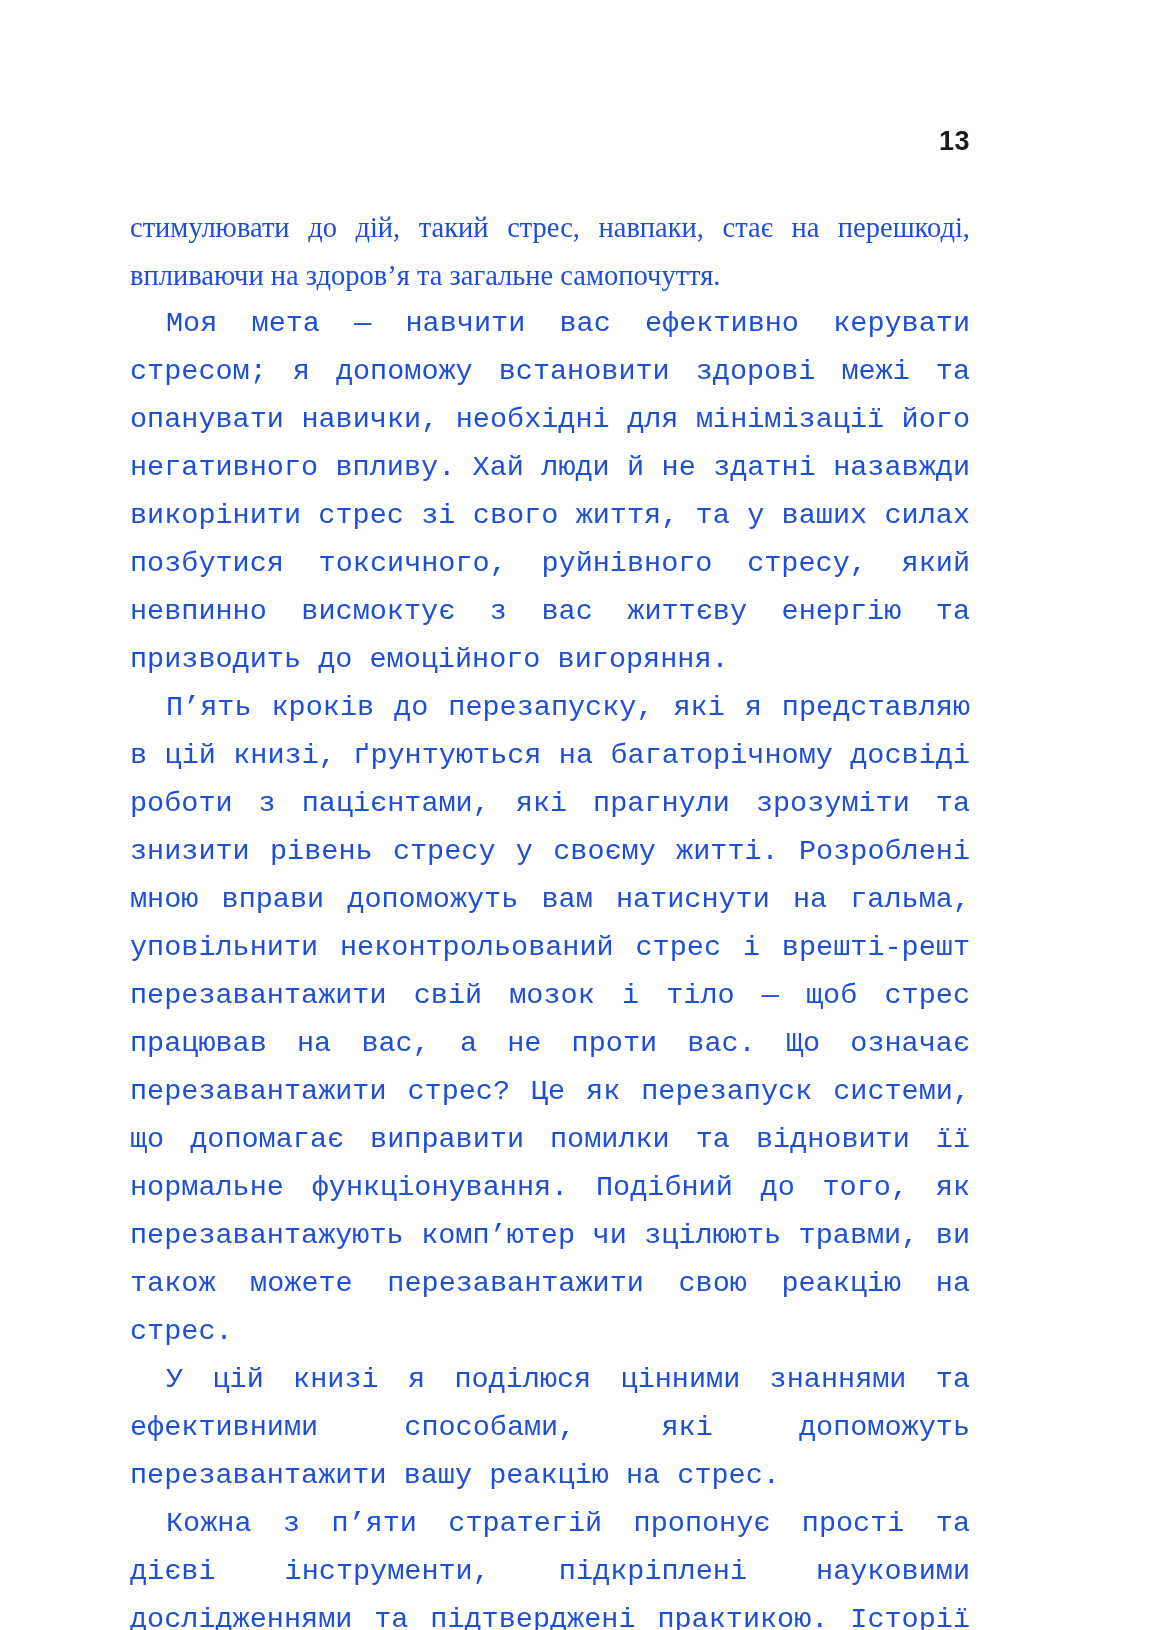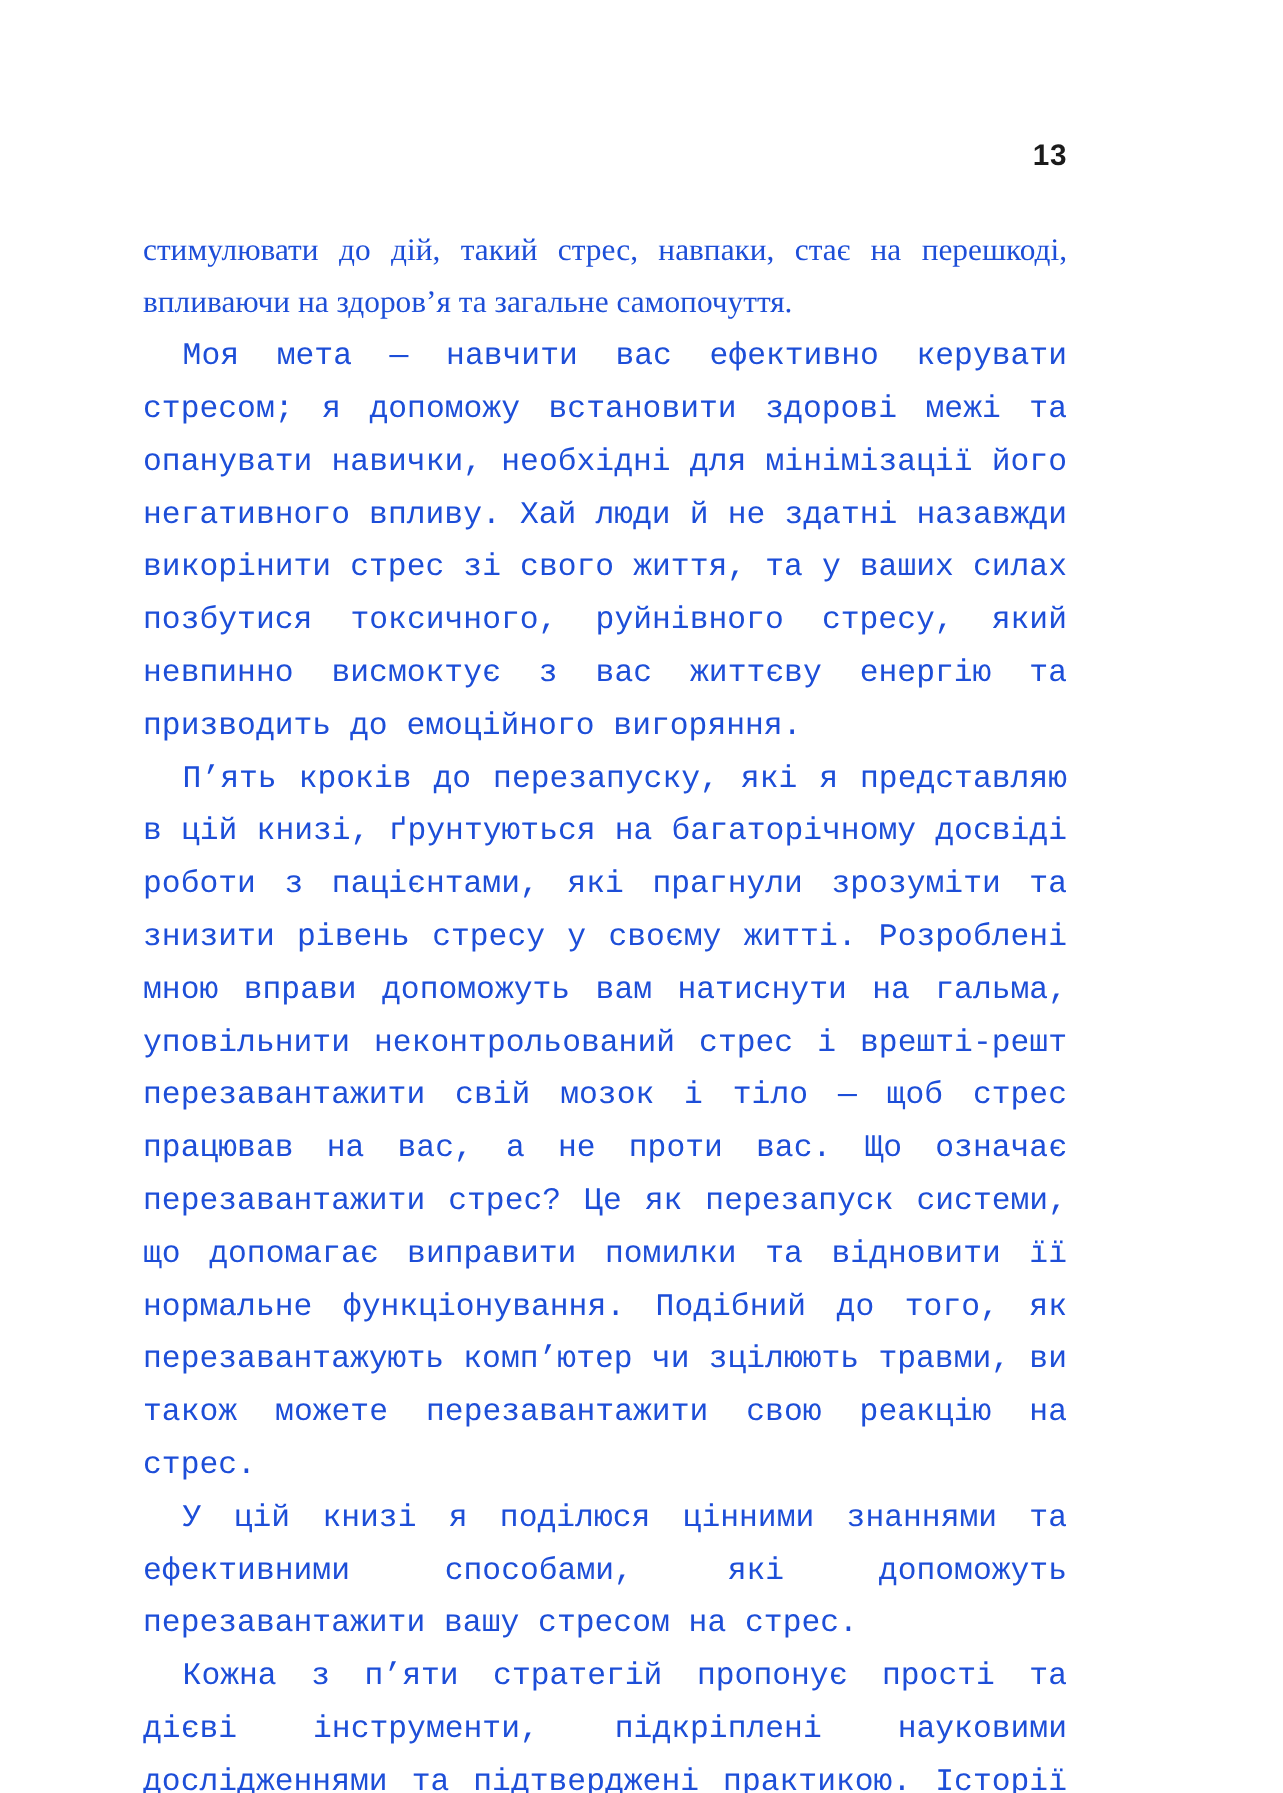--- a/index.html
+++ b/index.html
@@ -79,19 +79,19 @@
   <div class="folio" style="color: rgb(27, 27, 27);">13</div>
 
   <div class="textblock" style="color: #1d4ed8; margin-top: 12px;">
 
     <p class="noafter">стимулювати до дій, такий стрес, навпаки, стає на перешкоді, впливаючи на здоров’я та загальне самопочуття.</p>
 
     <p class="indented noafter">Моя мета — навчити вас ефективно керувати стресом; я допоможу встановити здорові межі та опанувати навички, необхідні для мінімізації його негативного впливу. Хай люди й не здатні назавжди викорінити стрес зі свого життя, та у ваших силах позбутися токсичного, руйнівного стресу, який невпинно висмоктує з вас життєву енергію та призводить до емоційного вигоряння.</p>
 
     <p class="indented noafter">П’ять кроків до перезапуску, які я представляю в цій книзі, ґрунтуються на багаторічному досвіді роботи з пацієнтами, які прагнули зрозуміти та знизити рівень стресу у своєму житті. Розроблені мною вправи допоможуть вам натиснути на гальма, уповільнити неконтрольований стрес і врешті-решт перезавантажити свій мозок і тіло — щоб стрес працював на вас, а не проти вас. Що означає перезавантажити стрес? Це як перезапуск системи, що допомагає виправити помилки та відновити її нормальне функціонування. Подібний до того, як перезавантажують комп’ютер чи зцілюють травми, ви також можете перезавантажити свою реакцію на стрес.</p>
 
-    <p class="indented noafter">У цій книзі я поділюся цінними знаннями та ефективними способами, які допоможуть перезавантажити вашу стресом на стрес.</p>
+    <p class="indented noafter">У цій книзі я поділюся цінними знаннями та ефективними способами, які допоможуть перезавантажити вашу реакцію на стрес.</p>
 
     <p class="indented noafter">Кожна з п’яти стратегій пропонує прості та дієві інструменти, підкріплені науковими дослідженнями та підтверджені практикою. Історії моїх пацієнтів наочно демонструють, чому і як ця методика працює. Ви дізнаєтеся, як поступово перепрограмувати свої мозок і тіло на мінімальний рівень стресу та на максимальну стресостійкість. Ці п’ять кроків до перезапуску такі:</p>
 
   </div>
 
 </div>
 
 </body></html>

